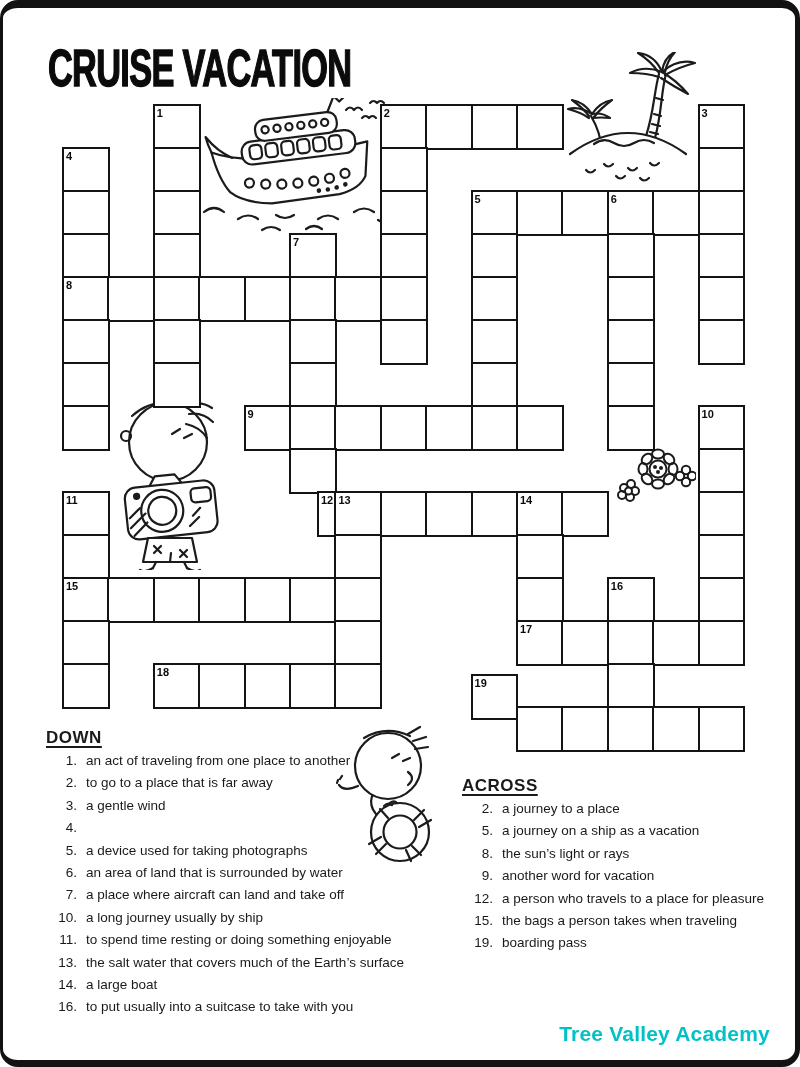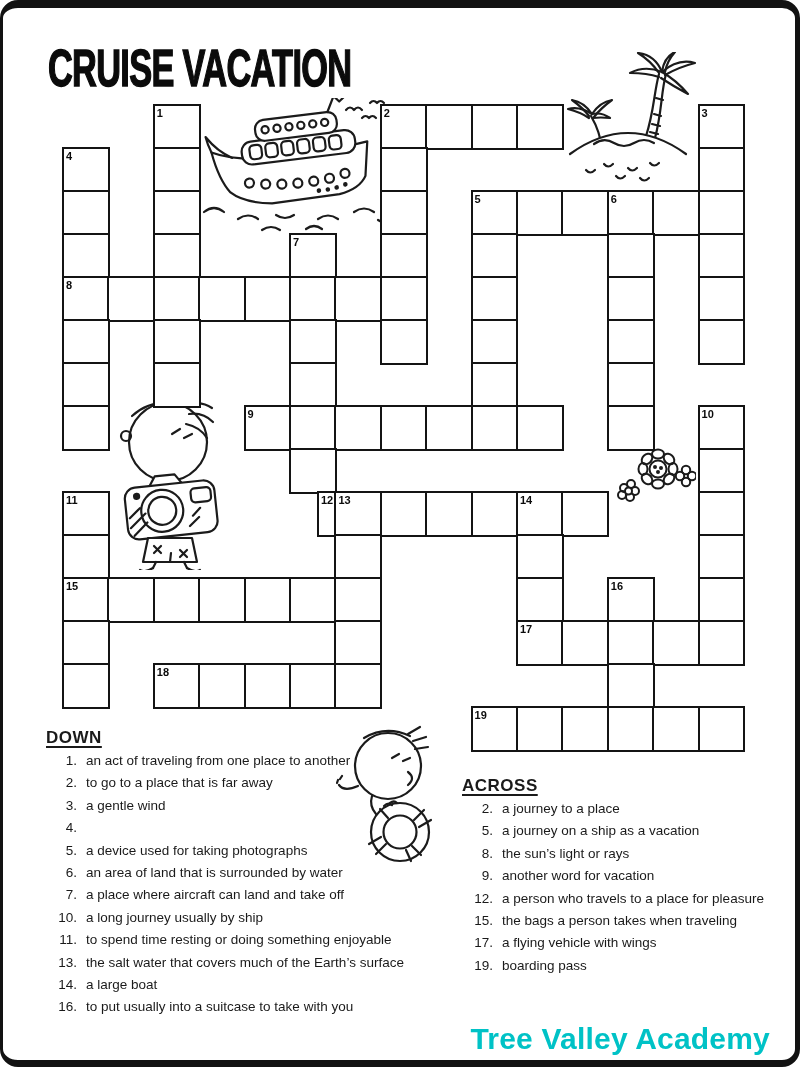--- a/index.html
+++ b/index.html
@@ -16,21 +16,21 @@
   .cnum{position:absolute;left:2px;top:1px;font-size:11px;font-weight:bold;color:#0b0b0b;}
   .illu{position:absolute;}
   .clues{position:absolute;color:#1a1a1a;}
   .clues h2{margin:0 0 5px 0;font-size:17px;font-weight:bold;letter-spacing:.5px;
             text-decoration:underline;text-decoration-thickness:2px;text-underline-offset:3px;}
   .clues ol{list-style:none;margin:0;padding:0;}
   .clue{display:flex;height:22.4px;align-items:baseline;font-size:13.5px;white-space:nowrap;}
   .clue .num{flex:none;width:31px;text-align:right;margin-right:9px;}
   .down-sec{left:46px;top:728px;width:400px;}
   .across-sec{left:462px;top:776px;width:330px;}
-  .brand{position:absolute;right:30px;top:1022px;font-size:30px;font-weight:bold;
+  .brand{position:absolute;right:30px;top:1022px;font-size:21px;font-weight:bold;
          letter-spacing:.2px;}
   svg{display:block;}
 </style>
 </head>
 <body>
 
 <div class="page">
   <div class="frame" id="frame" style="border-color: rgb(18, 18, 18);"></div>
 
   <h1 class="title">CRUISE VACATION</h1>
@@ -311,21 +311,21 @@
       <div class="cell" style="left: 635.6px; top: 516px; border-color: rgb(20, 20, 20);"></div>
       <div class="cell" style="left: 0px; top: 559px; border-color: rgb(20, 20, 20);"></div>
       <div class="cell" style="left: 90.8px; top: 559px; border-color: rgb(20, 20, 20);">
         <span class="cnum">18</span>
       </div>
       <div class="cell" style="left: 136.2px; top: 559px; border-color: rgb(20, 20, 20);"></div>
       <div class="cell" style="left: 181.6px; top: 559px; border-color: rgb(20, 20, 20);"></div>
       <div class="cell" style="left: 227px; top: 559px; border-color: rgb(20, 20, 20);"></div>
       <div class="cell" style="left: 272.4px; top: 559px; border-color: rgb(20, 20, 20);"></div>
       <div class="cell" style="left: 544.8px; top: 559px; border-color: rgb(20, 20, 20);"></div>
-      <div class="cell" style="left: 408.6px; top: 602px; border-color: rgb(20, 20, 20);">
+      <div class="cell" style="left: 408.6px; top: 570px; border-color: rgb(20, 20, 20);">
         <span class="cnum">19</span>
       </div>
       <div class="cell" style="left: 454px; top: 602px; border-color: rgb(20, 20, 20);"></div>
       <div class="cell" style="left: 499.4px; top: 602px; border-color: rgb(20, 20, 20);"></div>
       <div class="cell" style="left: 544.8px; top: 602px; border-color: rgb(20, 20, 20);"></div>
       <div class="cell" style="left: 590.2px; top: 602px; border-color: rgb(20, 20, 20);"></div>
       <div class="cell" style="left: 635.6px; top: 602px; border-color: rgb(20, 20, 20);"></div>
     </div>
 
   <section class="clues down-sec">
@@ -402,24 +402,20 @@
         </li>
         <li class="clue">
           <span class="num">12.</span>
           <span class="txt">a person who travels to a place for pleasure</span>
         </li>
         <li class="clue">
           <span class="num">15.</span>
           <span class="txt">the bags a person takes when traveling</span>
         </li>
         <li class="clue">
-          <span class="num">17.</span>
-          <span class="txt">a flying vehicle with wings</span>
-        </li>
-        <li class="clue">
           <span class="num">19.</span>
           <span class="txt">boarding pass</span>
         </li>
       </ol>
   </section>
 
   <div class="brand" style="color: rgb(0, 194, 198);">Tree Valley Academy</div>
 </div>
 
 </body></html>

